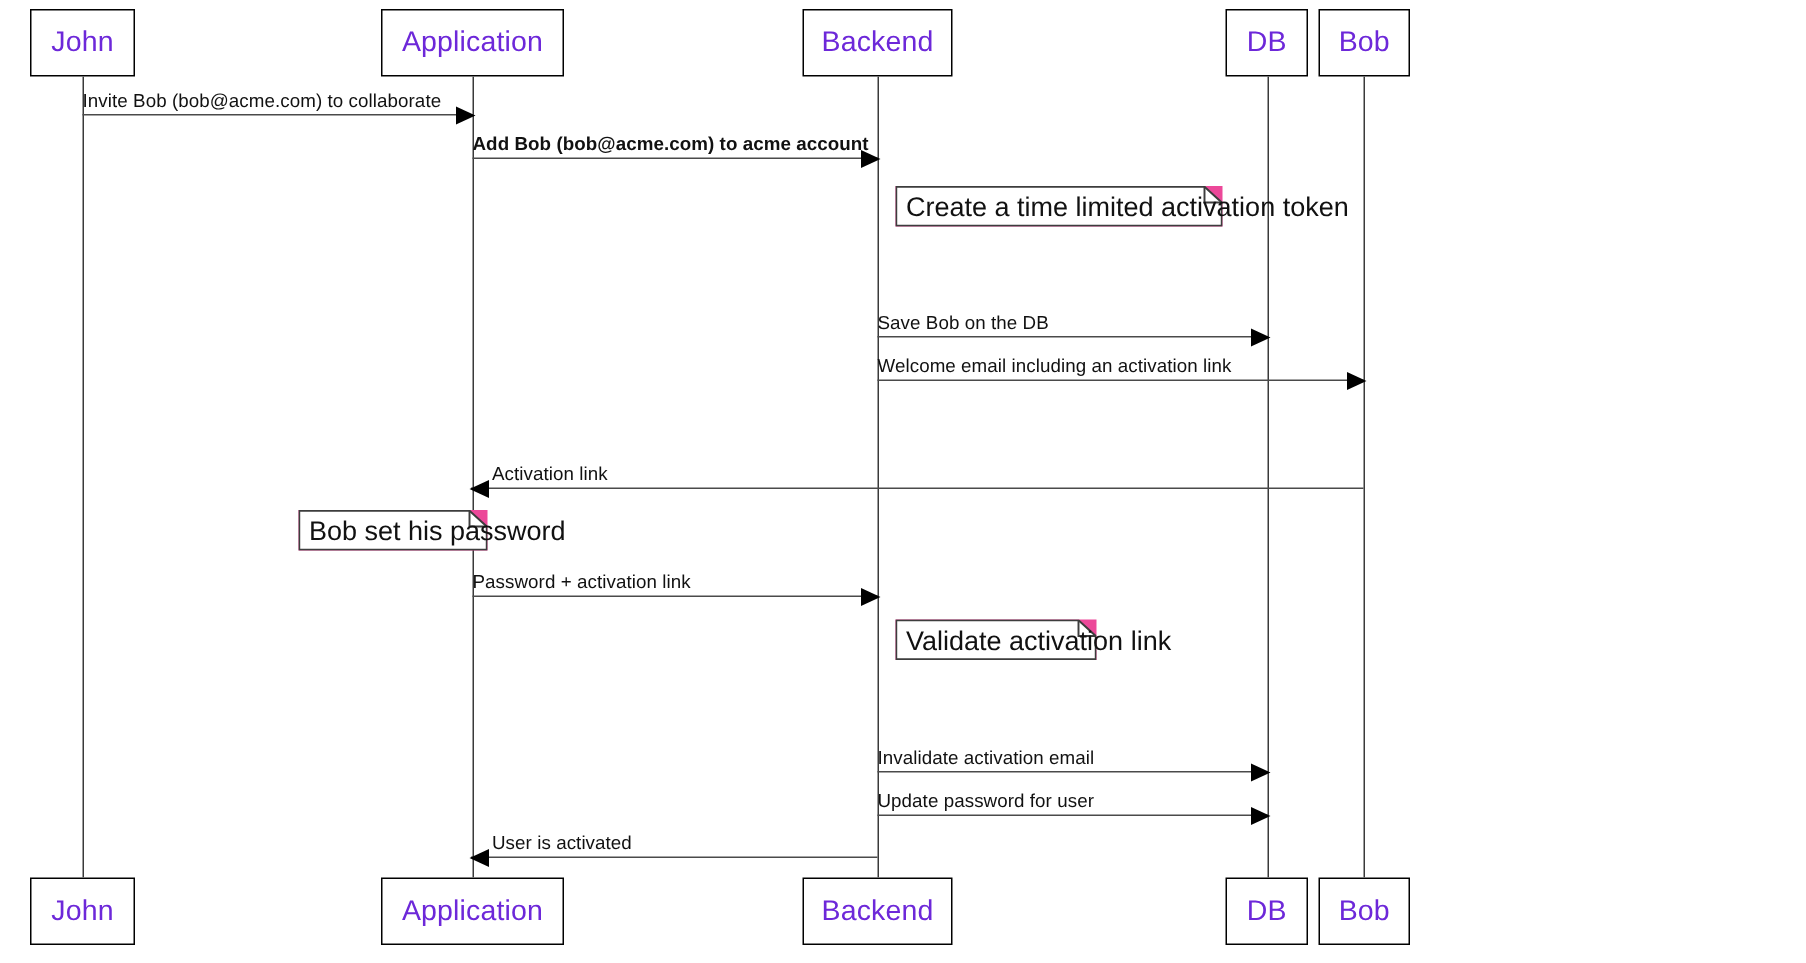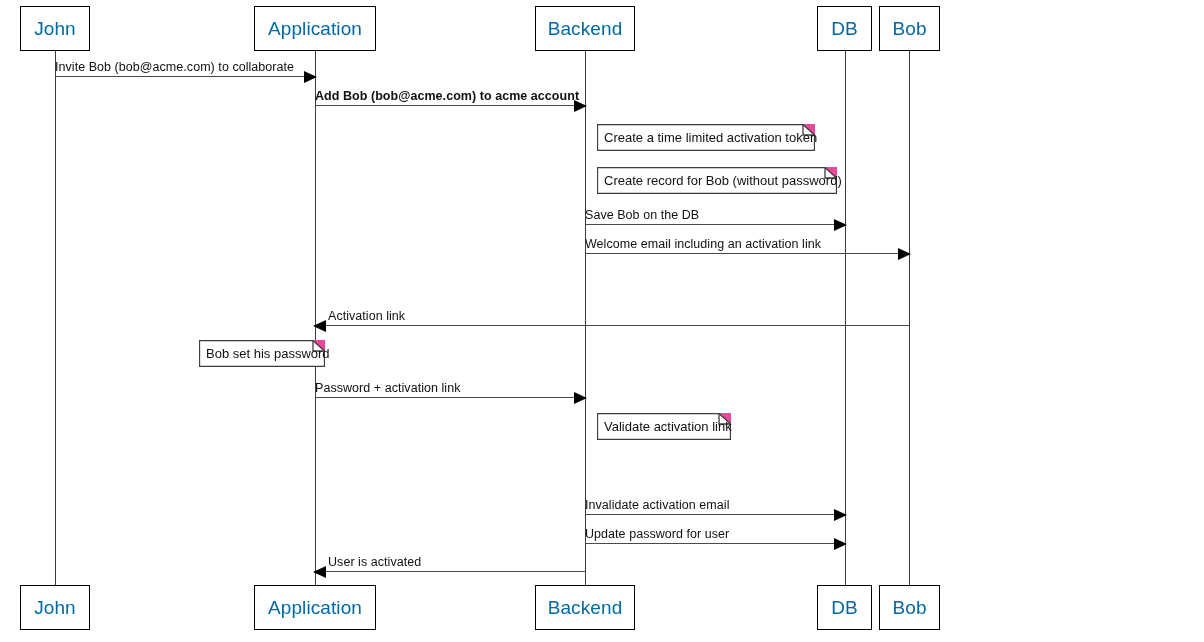--- a/index.html
+++ b/index.html
@@ -24,21 +24,21 @@
     position: absolute;
     box-sizing: border-box;
     border: 1.6px solid #000000;
     background: #ffffff;
     display: flex;
     align-items: center;
     justify-content: center;
     font-size: 19px;
     line-height: 1;
     letter-spacing: 0.1px;
-    color: #0369a1;
+    color: #6d28d9;
     z-index: 5;
   }
 
   
   .lifeline {
     position: absolute;
     width: 0;
     border-left: 1.3px solid #3a3a3a;
     z-index: 1;
   }
@@ -86,21 +86,21 @@
   }
   .msg-label.shift-right {
     left: 14px;
   }
 
   
   .note {
     position: absolute;
     box-sizing: border-box;
     background: #ec4899;
-    font-size: 13px;
+    font-size: 18px;
     line-height: 1;
     color: #111111;
     white-space: nowrap;
     z-index: 6;
   }
   .note .note-body {
     position: absolute;
     inset: 0;
     display: flex;
     align-items: center;
@@ -213,27 +213,20 @@
   </div>
 
   <div class="note" style="left:597px; top:124px; width:218px; height:27px;">
     <svg viewBox="0 0 218 27" preserveAspectRatio="none">
       <path d="M0.5,0.5 H206 L217.5,11 V26.5 H0.5 Z"></path>
       <polyline points="206,0.5 206,11 217.5,11"></polyline>
     </svg>
     <span class="note-body">Create a time limited activation token</span>
   </div>
 
-  <div class="note" style="left:597px; top:167px; width:240px; height:27px;">
-    <svg viewBox="0 0 240 27" preserveAspectRatio="none">
-      <path d="M0.5,0.5 H228 L239.5,11 V26.5 H0.5 Z"></path>
-      <polyline points="228,0.5 228,11 239.5,11"></polyline>
-    </svg>
-    <span class="note-body">Create record for Bob (without password)</span>
-  </div>
 
 
   <div class="note" style="left:175px; top:340px; width:126px; height:27px;margin-left:24px;">
     <svg viewBox="0 0 126 27" preserveAspectRatio="none">
       <path d="M0.5,0.5 H114 L125.5,11 V26.5 H0.5 Z"></path>
       <polyline points="114,0.5 114,11 125.5,11"></polyline>
     </svg>
     <span class="note-body">Bob set his password</span>
   </div>
 

